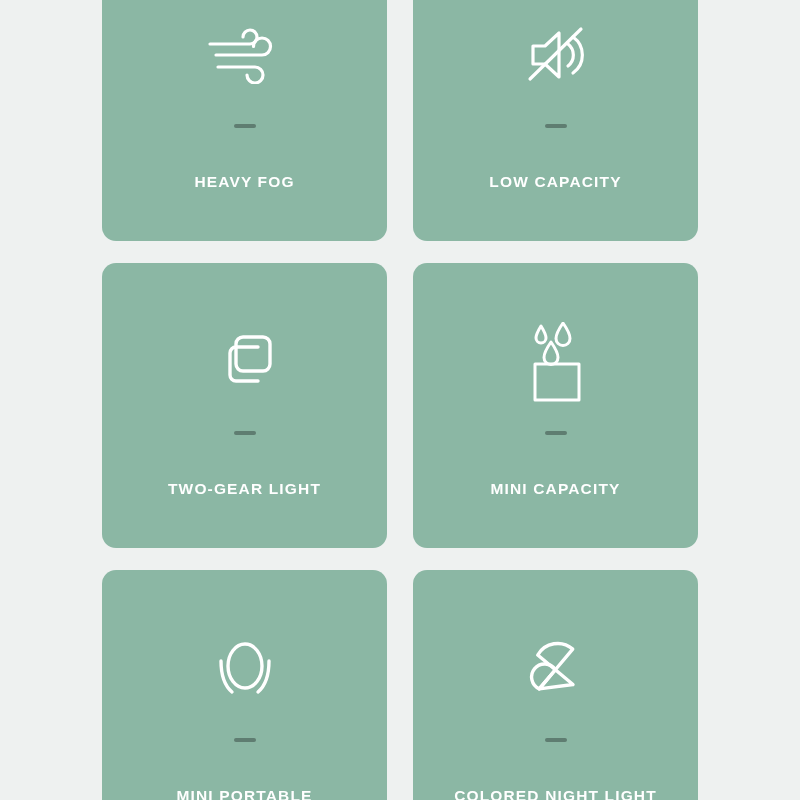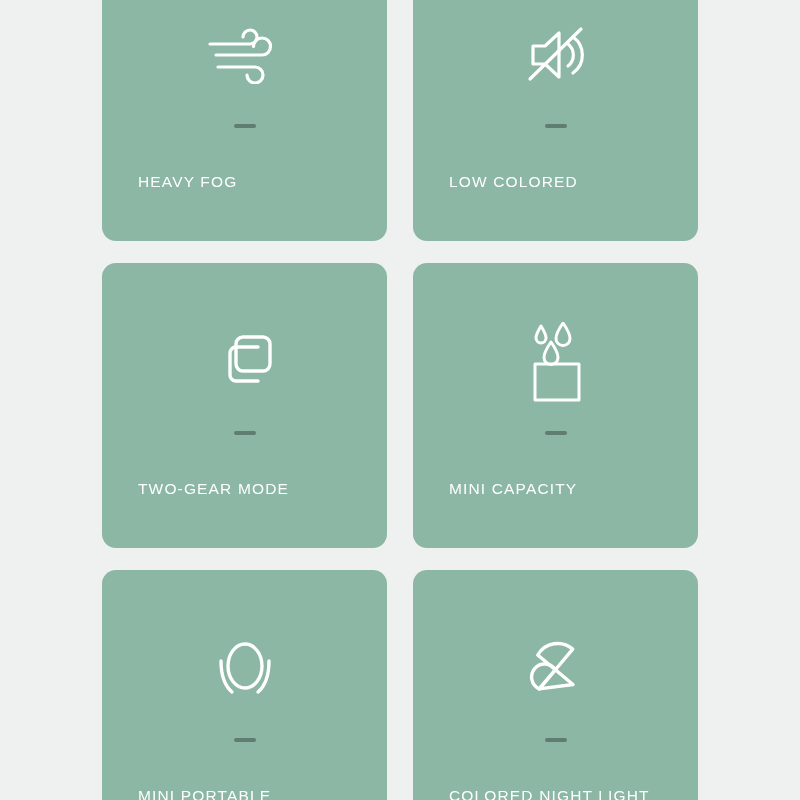--- a/index.html
+++ b/index.html
@@ -49,28 +49,27 @@
     width: 22px;
     height: 4px;
     border-radius: 2px;
     background: #5f7d71;
   }
   .card-label {
     position: absolute;
     left: 0;
     right: 0;
     bottom: 52px;
-    text-align: left;
+    text-align: center;
     color: #ffffff;
     font-size: 15.5px;
     letter-spacing: 1.15px;
-    font-weight: 400;
+    font-weight: 700;
     line-height: 1;
     white-space: nowrap;
-    padding-left: 36px;
   }
 </style>
 </head>
 <body>
 
 <div class="feature-grid">
 
   <div class="feature-card">
     <div class="card-icon">
       <svg width="78" height="58" viewBox="0 0 78 58" fill="none" stroke="#ffffff" stroke-width="3.2" stroke-linecap="round">
@@ -86,32 +85,32 @@
   <div class="feature-card">
     <div class="card-icon">
       <svg width="70" height="66" viewBox="0 0 70 66" fill="none" stroke="#ffffff" stroke-width="3.2" stroke-linecap="round" stroke-linejoin="round">
         <path d="M12 24 H24 L38 11 V55 L24 42 H12 Z"></path>
         <path d="M47 22 a14 14 0 0 1 0 22"></path>
         <path d="M52 15 a22 22 0 0 1 0 36"></path>
         <line x1="9" y1="57" x2="60" y2="7"></line>
       </svg>
     </div>
     <div class="card-divider"></div>
-    <div class="card-label">LOW COLORED</div>
+    <div class="card-label">LOW CAPACITY</div>
   </div>
 
   <div class="feature-card">
     <div class="card-icon">
       <svg width="62" height="62" viewBox="0 0 62 62" fill="none" stroke="#ffffff" stroke-width="3.4" stroke-linecap="round" stroke-linejoin="round">
         <path d="M44 16 H22 a6 6 0 0 0 -6 6 V44 a6 6 0 0 0 6 6 H44"></path>
         <rect x="22" y="6" width="34" height="34" rx="7"></rect>
       </svg>
     </div>
     <div class="card-divider"></div>
-    <div class="card-label">TWO-GEAR MODE</div>
+    <div class="card-label">TWO-GEAR LIGHT</div>
   </div>
 
   <div class="feature-card">
     <div class="card-icon">
       <svg width="62" height="80" viewBox="0 0 62 80" fill="none" stroke="#ffffff" stroke-width="3" stroke-linecap="round" stroke-linejoin="round">
         <path d="M16 4 C16 4 11 12 11 16 a5 5 0 0 0 10 0 C21 12 16 4 16 4 Z"></path>
         <path d="M38 1 C38 1 31 11 31 16.5 a7 7 0 0 0 14 0 C45 11 38 1 38 1 Z"></path>
         <path d="M26 20 C26 20 19 30 19 35.5 a7 7 0 0 0 14 0 C33 30 26 20 26 20 Z"></path>
         <rect x="10" y="42" width="44" height="36"></rect>
       </svg>

